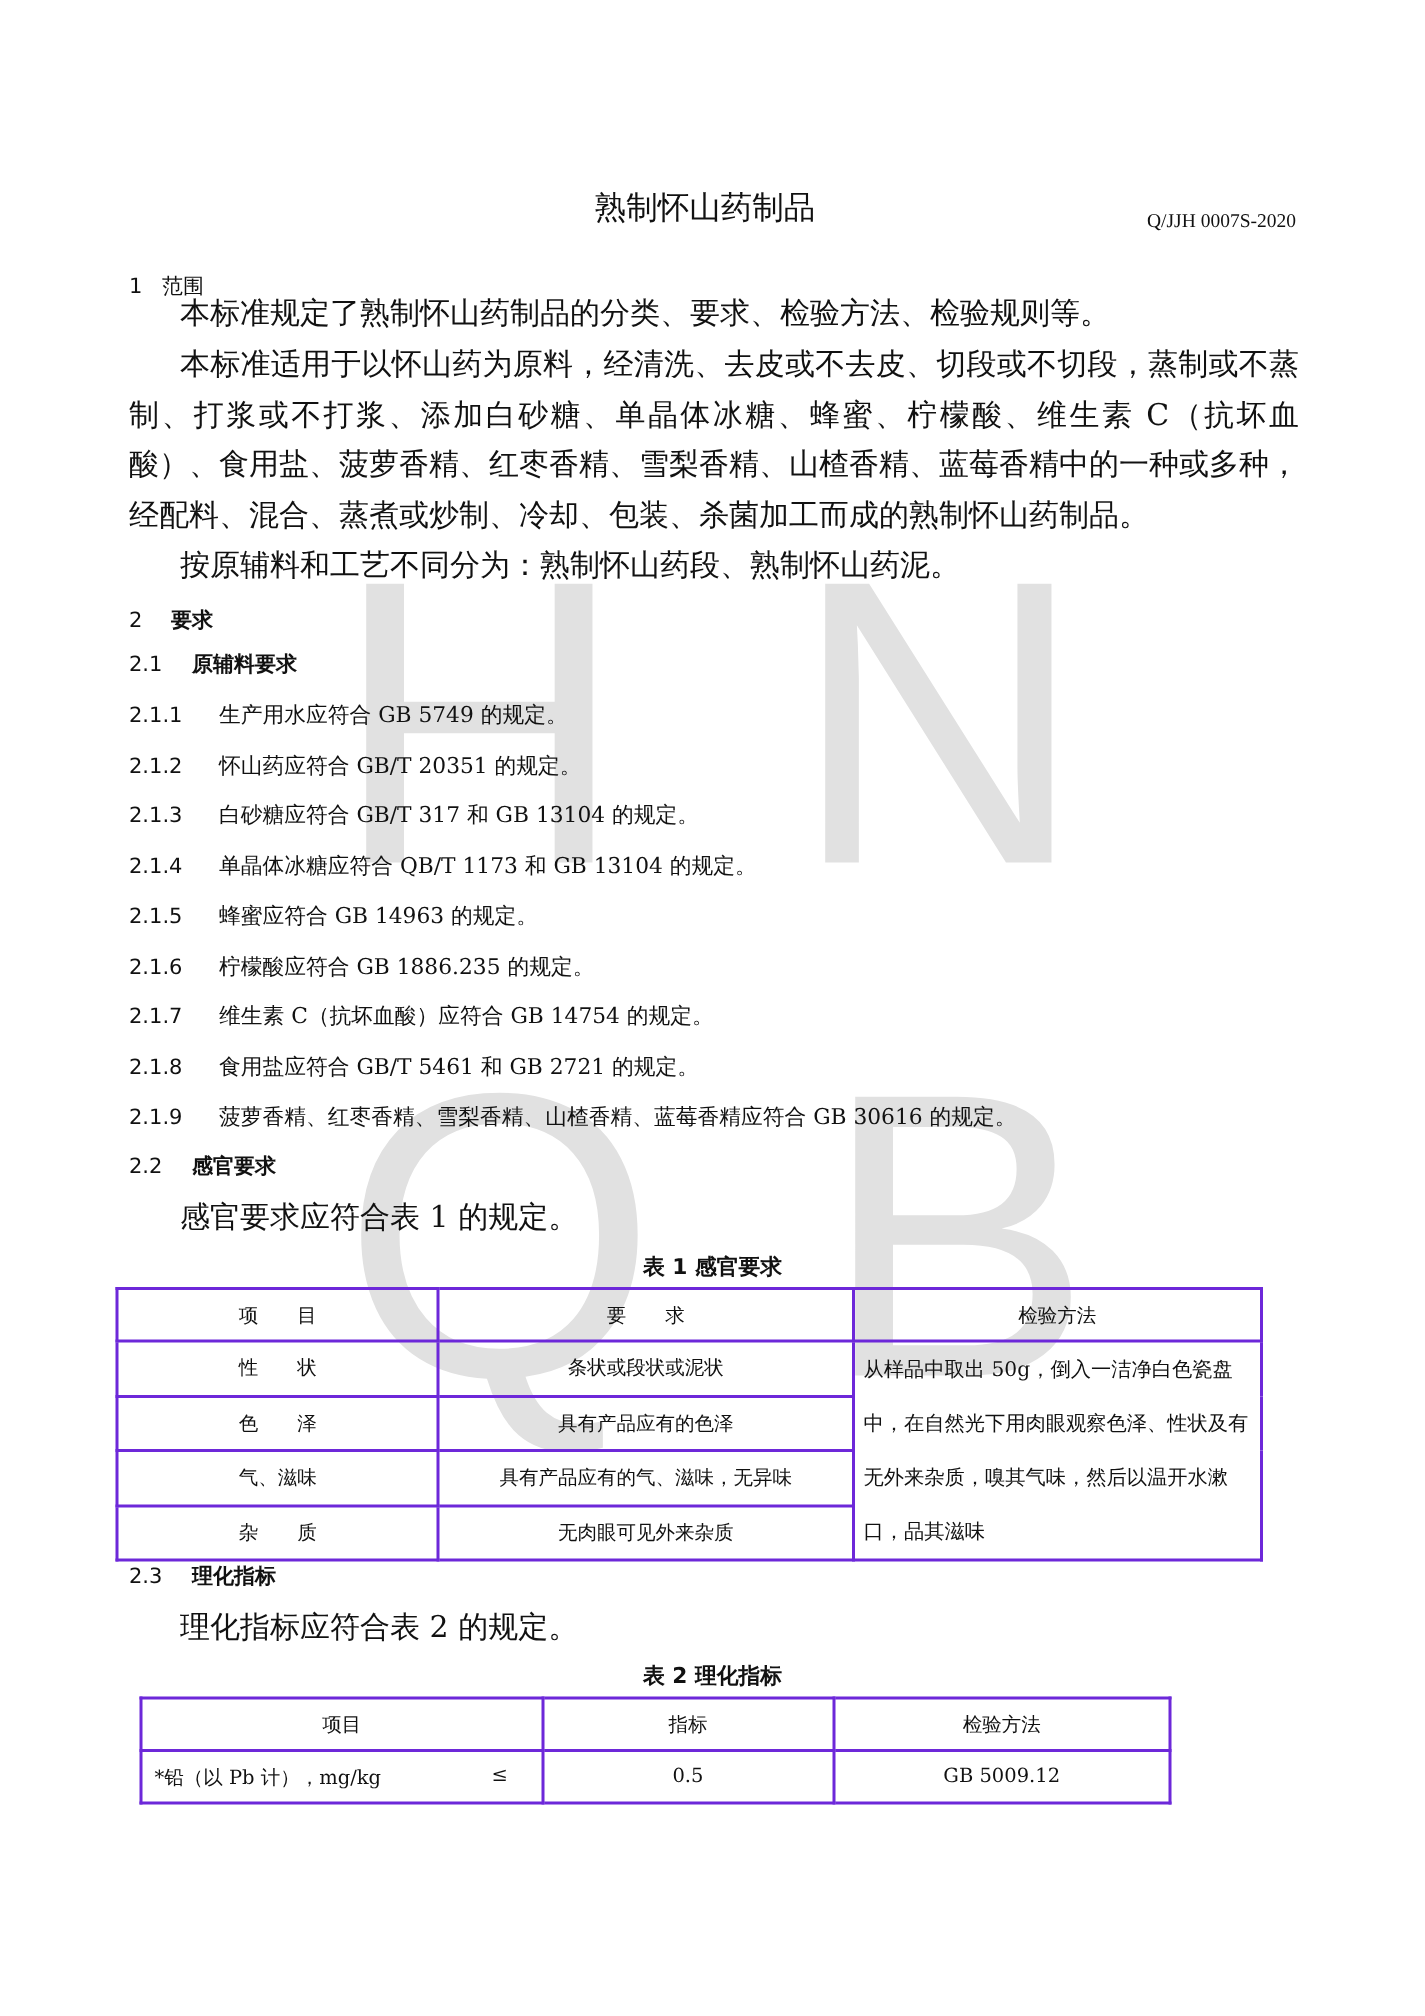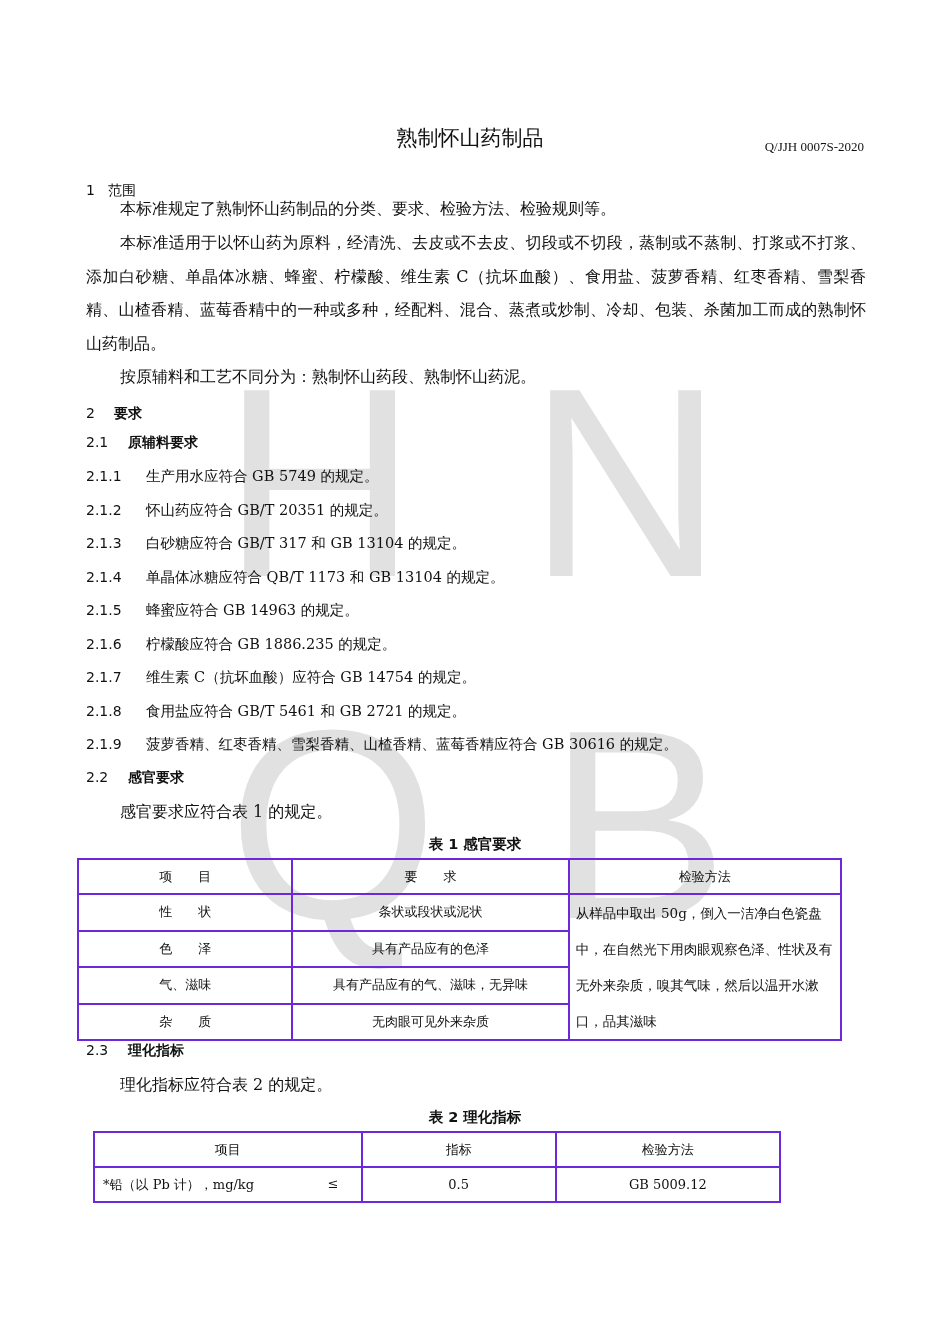--- a/index.html
+++ b/index.html
@@ -29,21 +29,21 @@
       font-family: "DejaVu Sans", "Liberation Sans", sans-serif; font-size: 21px;
     }
     .h {
       position: absolute; left: 86px;
       font-family: "DejaVu Sans", "Liberation Sans", sans-serif; font-size: 14px;
     }
     .h .num { display: inline-block; }
     .h .t { font-weight: bold; }
     .para {
       position: absolute; left: 86px; width: 780px;
-      font-size: 16px; line-height: 33.5px;
+      font-size: 20px; line-height: 33.5px;
       text-indent: 34px; text-align: justify;
     }
     .clause {
       position: absolute; left: 86px;
       font-size: 14.5px; white-space: nowrap;
     }
     .clause .cnum {
       display: inline-block; width: 60px;
       font-family: "DejaVu Sans", "Liberation Sans", sans-serif; font-size: 14px;
     }

